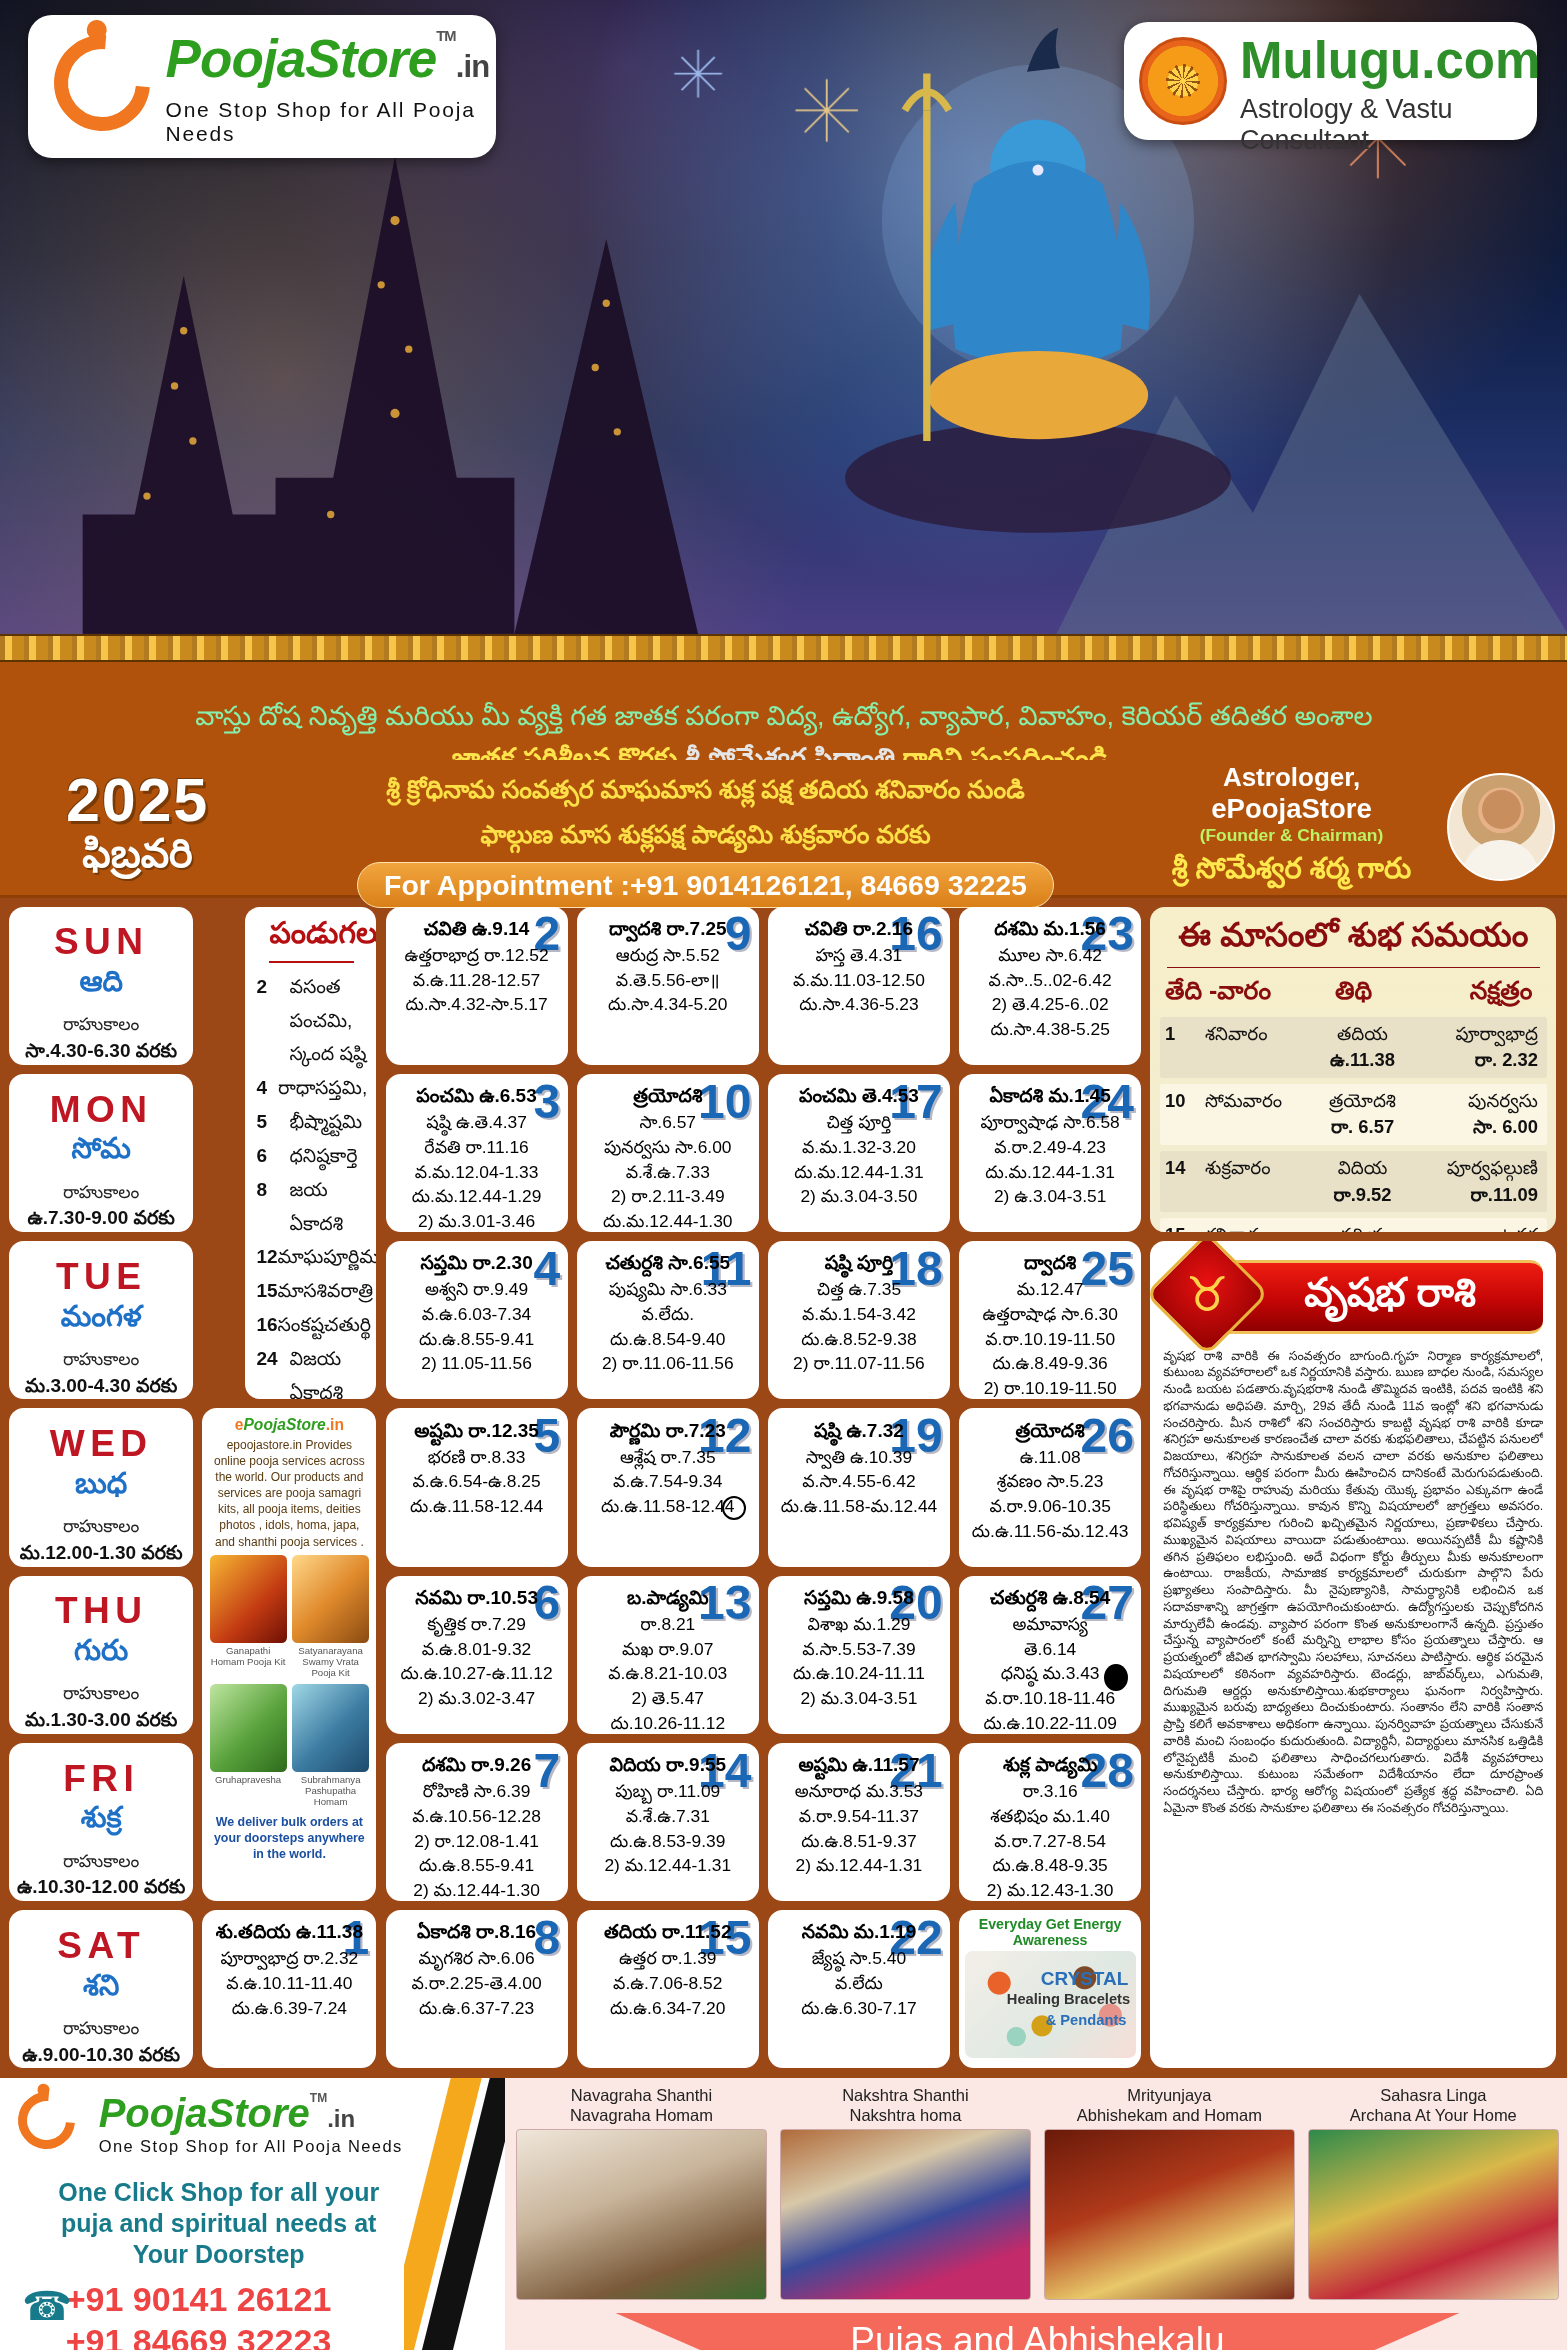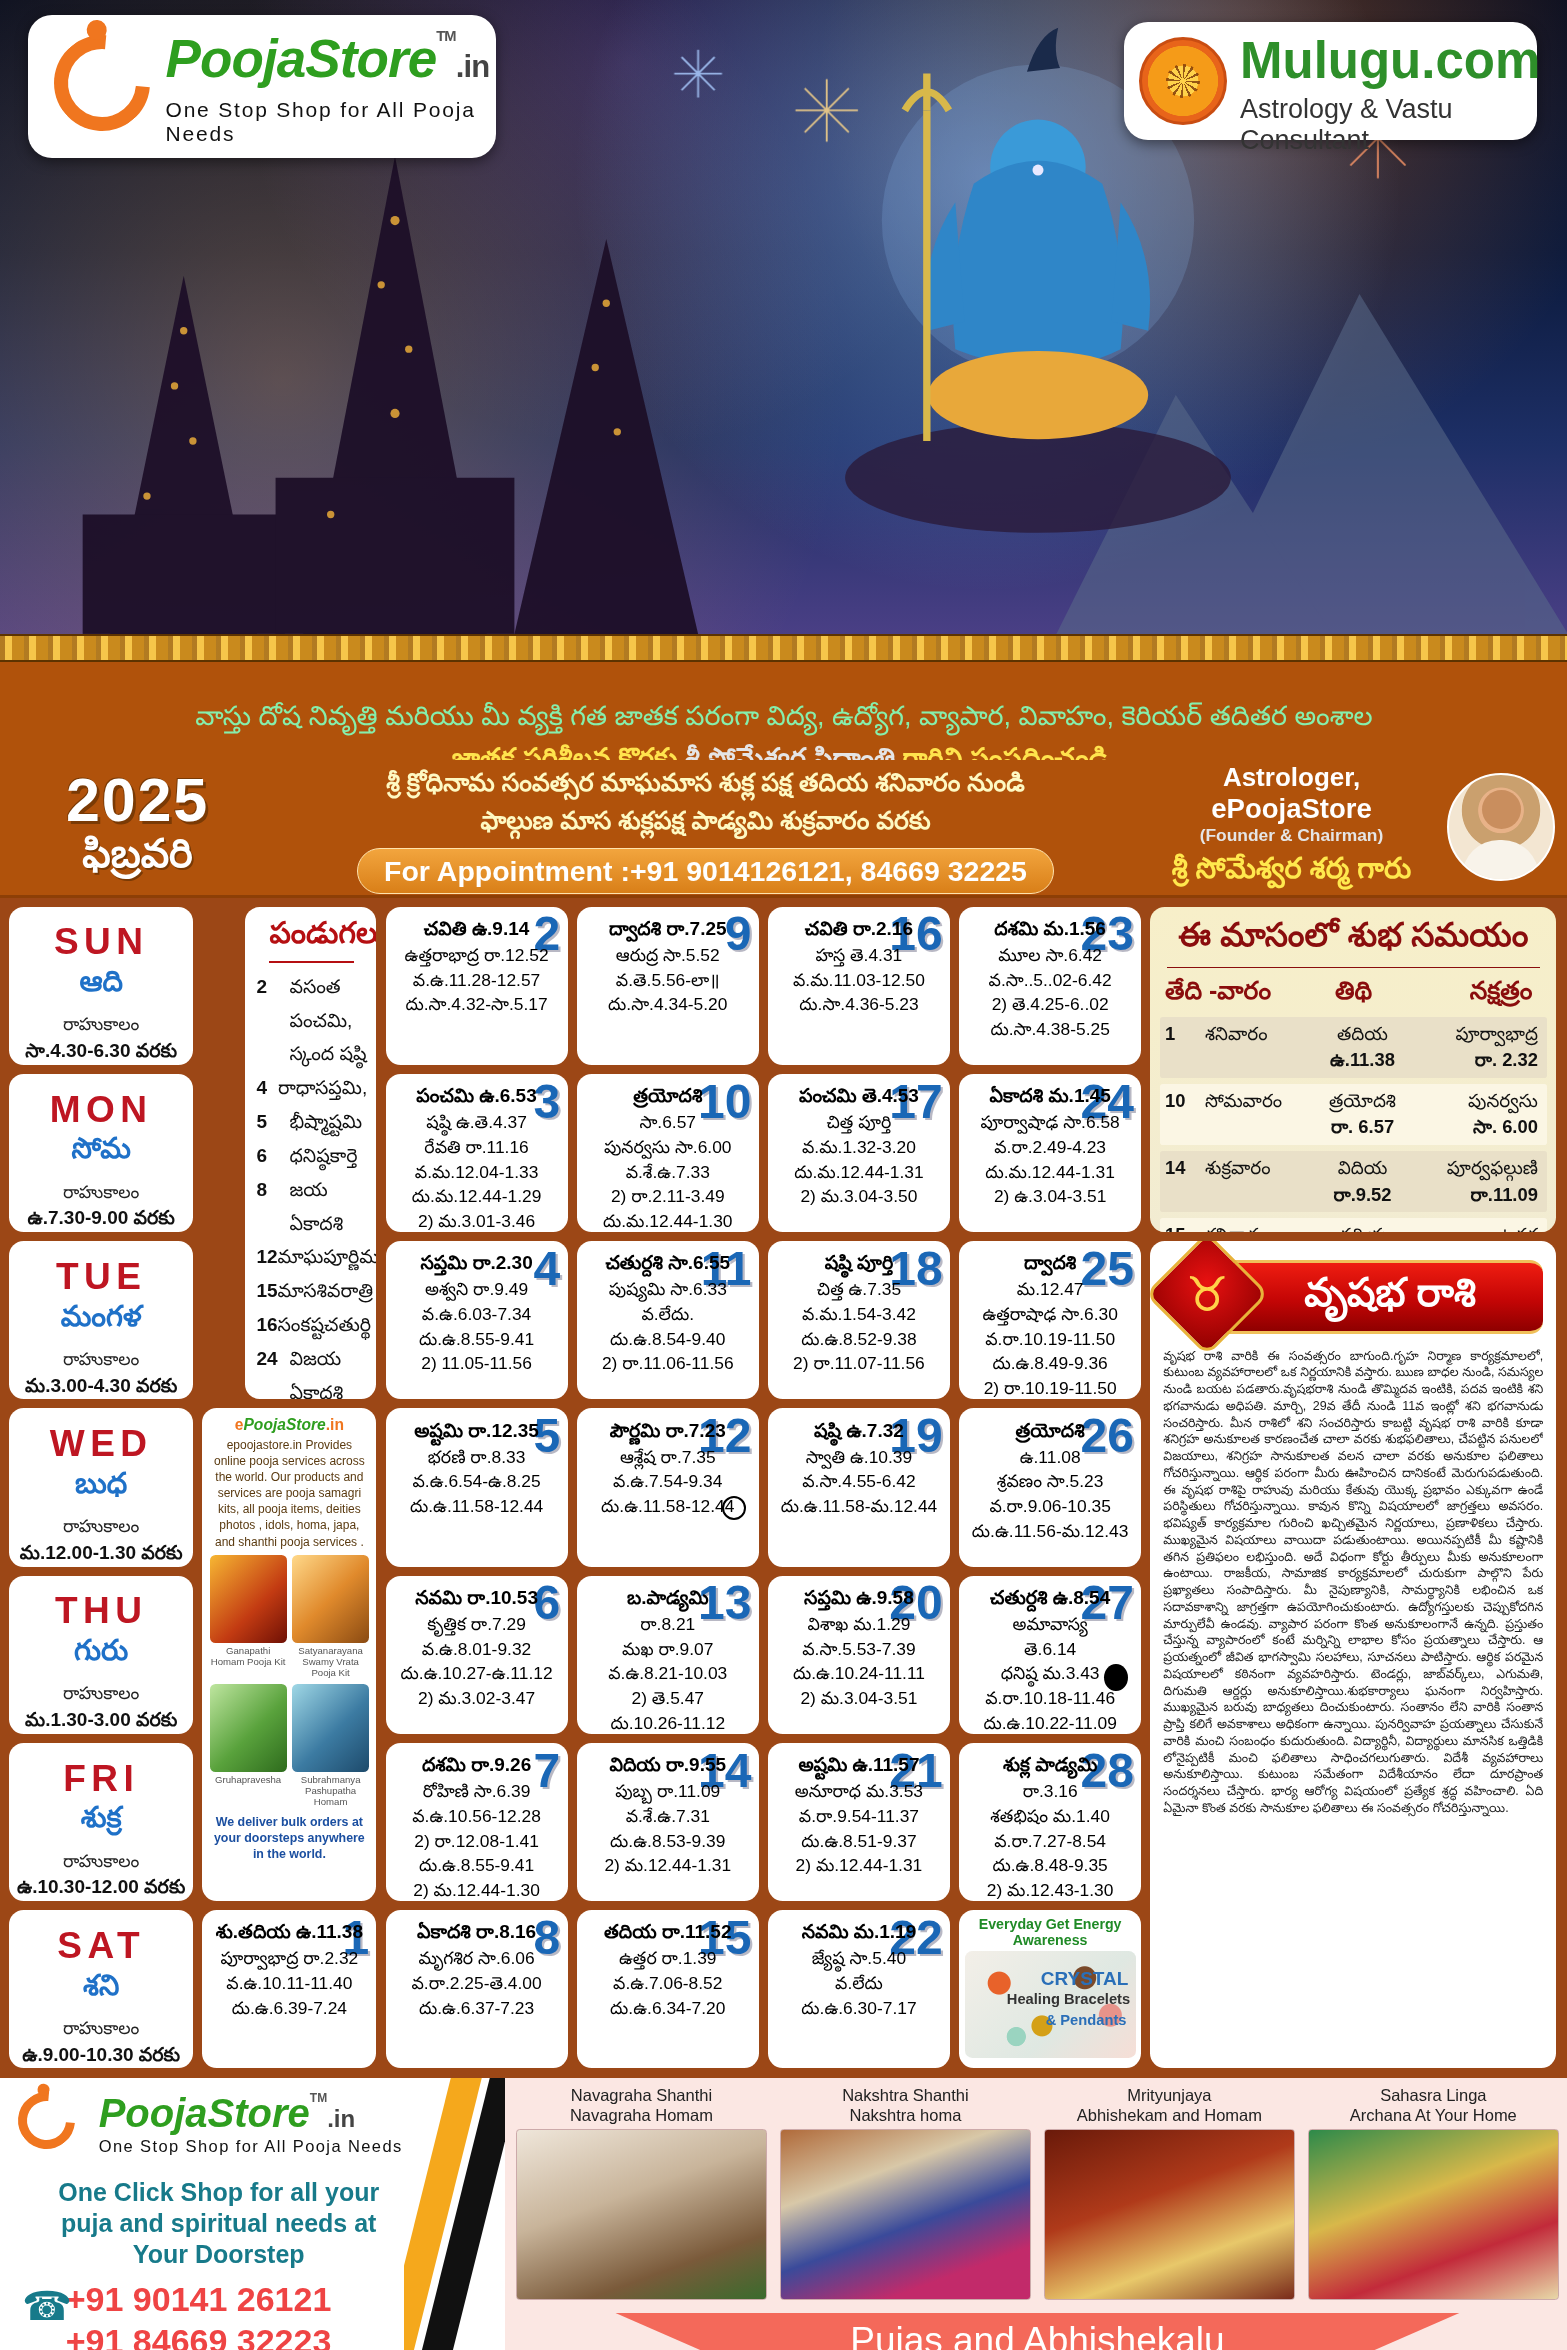--- a/index.html
+++ b/index.html
@@ -45,29 +45,29 @@
   .band .l2 { color:#ffe34d; font-weight:bold; font-size:27px; margin-top:5.5px; }
   .band .hl { color:#e5e5e5; }
 
   
   .mheader { height:138px; background:#b0520b; display:flex; align-items:stretch; position:relative;
      border-bottom:3.7px solid #8d3f06; }
   .mh-left { width:275px; text-align:center; padding-top:5.5px; }
   .mh-year { font-size:61px; font-weight:bold; color:#fff; text-shadow:2.8px 2.8px 0 #7a3a05, -0.9px -0.9px 0 #7a3a05; letter-spacing:1.8px; }
   .mh-month { font-size:40px; font-weight:bold; color:#fff; text-shadow:1.8px 1.8px 0 #7a3a05; margin-top:-3.7px; }
   .mh-center { flex:1; text-align:center; padding-top:5.5px; }
-  .mh-center .tl { color:#fef9c3; font-weight:bold; font-size:25px; margin-top:3px; }
+  .mh-center .tl { color:#fde047; font-weight:bold; font-size:25px; margin-top:10px; }
   .pill { display:inline-block; margin-top:7.3px; padding:5.5px 26px; border-radius:26px;
      background:linear-gradient(180deg,#f2a53e,#d97f18); border:1.8px solid #ffe3ae;
      color:#fff; font-weight:bold; font-size:28.5px; }
   .mh-right { width:432px; display:flex; align-items:center; padding-right:13px; }
   .mh-right .txt { flex:1; text-align:center; }
   .mh-right .a1 { color:#fff; font-weight:bold; font-size:26px; }
   .mh-right .a2 { color:#fff; font-weight:bold; font-size:27.5px; }
-  .mh-right .a3 { color:#e5e5e5; font-weight:bold; font-size:17.4px; }
+  .mh-right .a3 { color:#bef264; font-weight:bold; font-size:17.4px; }
   .mh-right .a4 { color:#ffe84d; font-weight:bold; font-size:29px; margin-top:5.5px; }
   .photo { width:108px; height:108px; border-radius:50%; border:2.8px solid #fff;
      background:radial-gradient(circle at 50% 34%, #e8b288 0 26%, #caa06e 27% 45%, #f3e6d2 46% 100%); position:relative; overflow:hidden; }
   .photo::before { content:""; position:absolute; left:50%; top:14.7px; width:39px; height:39px; margin-left:-19px;
      border-radius:50%; background:#c98e5e; }
   .photo::after { content:""; position:absolute; left:50%; bottom:-9.2px; width:77px; height:48px; margin-left:-39px;
      border-radius:37px 37px 0 0; background:#f8f3ea; }
 
   
   .cal { height:1180px; background:#9c4716; display:grid; padding:9.2px;

